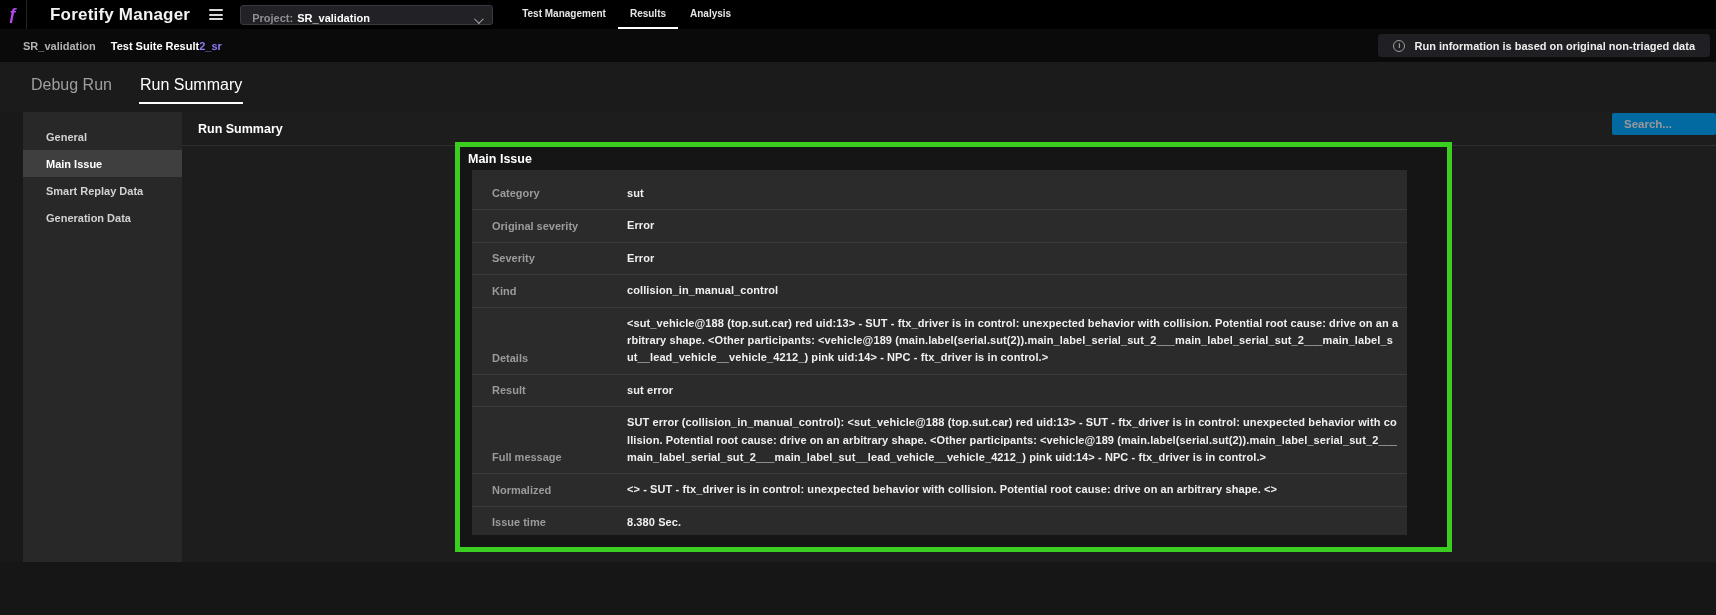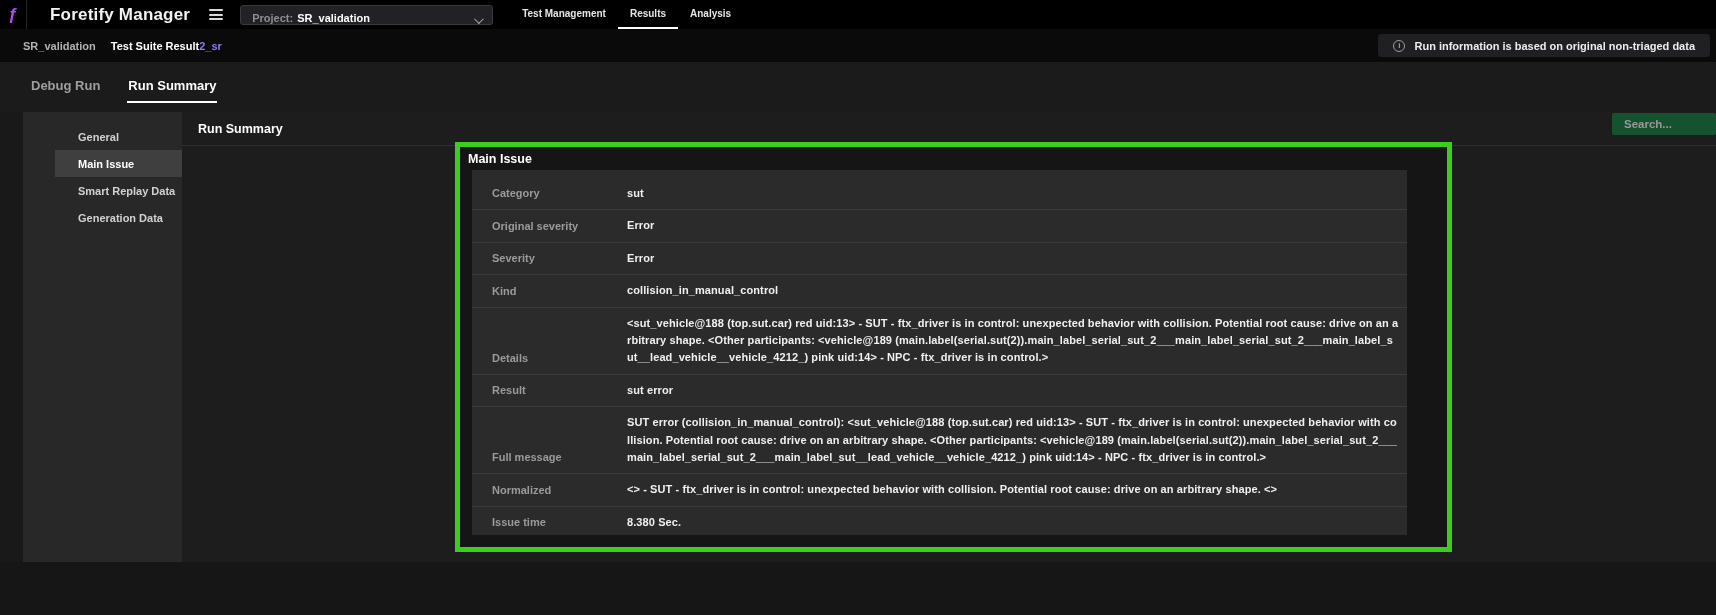--- a/index.html
+++ b/index.html
@@ -32,30 +32,30 @@
   .crumb-section { color:#ffffff; font-weight:700; margin-left:15px; }
   .crumb-link { color:#8b7cf6; font-weight:700; cursor:pointer; }
   .notice { position:absolute; right:6px; top:5px; height:23px; background:#202024; border-radius:4px;
     display:flex; align-items:center; gap:9px; padding:0 15px; }
   .info-icon { width:12px; height:12px; border:1px solid #9c9c9c; border-radius:50%; color:#9c9c9c;
     font-size:8px; font-weight:700; display:flex; align-items:center; justify-content:center; font-style:normal; }
   .notice-text { color:#ededed; font-size:11px; font-weight:700; white-space:nowrap; }
   
   .viewtabs { position:absolute; top:62px; left:0; right:0; height:50px; background:#1b1b1b;
     display:flex; align-items:center; padding-left:30px; gap:26px; }
-  .viewtab { font-size:13px; font-weight:700; color:#9f9f9f; padding:6px 1px 8px; border-bottom:2px solid transparent; cursor:pointer; white-space:nowrap; }
+  .viewtab { font-size:16px; font-weight:400; color:#9f9f9f; padding:6px 1px 8px; border-bottom:2px solid transparent; cursor:pointer; white-space:nowrap; }
   .viewtab.active { color:#ffffff; border-bottom-color:#ffffff; }
   
   .content { position:absolute; top:112px; left:0; right:0; height:450px; background:#191919; }
   .sidebar { position:absolute; left:23px; top:0; width:159px; height:450px; background:#282828; padding-top:11px; }
-  .side-item { height:27px; display:flex; align-items:center; padding-left:23px; font-size:11px; font-weight:700; color:#d2d2d2; cursor:pointer;margin-left:32px; }
+  .side-item { height:27px; display:flex; align-items:center; padding-left:23px; font-size:11px; font-weight:700; color:#d2d2d2; cursor:pointer; }
   .side-item.active { background:#3f3f3f; color:#ffffff; }
   .main { position:absolute; left:182px; top:0; right:0; height:450px; background:#1d1d1d; }
   .main-title { position:absolute; left:16px; top:10px; font-size:12.5px; font-weight:700; color:#ffffff; }
-  .search { position:absolute; right:0; top:1px; width:104px; height:22px; background:#14532d; border:none; outline:none;
+  .search { position:absolute; right:0; top:1px; width:104px; height:22px; background:#0369a1; border:none; outline:none;
     border-radius:2px; padding:0 8px 0 12px; color:#d6d6d6; font-size:11.5px; font-weight:600; font-family:"Liberation Sans", sans-serif; }
   .search::placeholder { color:#999999; }
   .main-divider { position:absolute; left:0; right:0; top:33px; height:1px; background:#2e2e2e; }
   
   .issue-panel { position:absolute; left:273px; top:30px; width:997px; height:410px;
     border:5px solid #3bcd20; background:#151515; }
   .panel-title { padding:5px 0 0 8px; font-size:12.5px; font-weight:700; color:#ffffff; }
   .card { position:absolute; left:12px; top:23px; width:935px; bottom:12px; background:#2b2b2b; padding-top:8px; overflow:hidden; }
   .card-row { display:flex; padding:7px 8px 7px 20px;align-items:flex-end; }
   .card-row + .card-row { border-top:1px solid #3a3a3a; }

